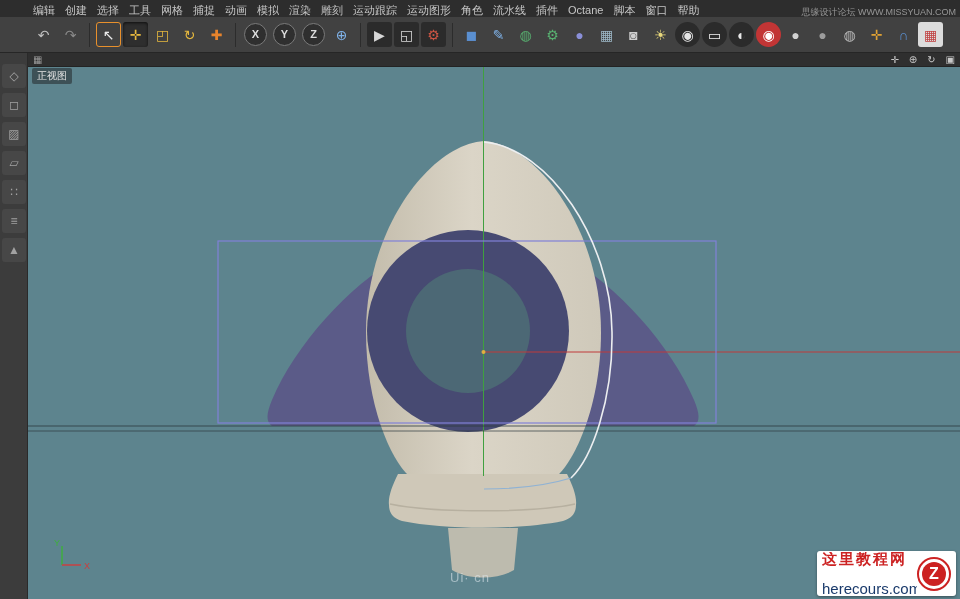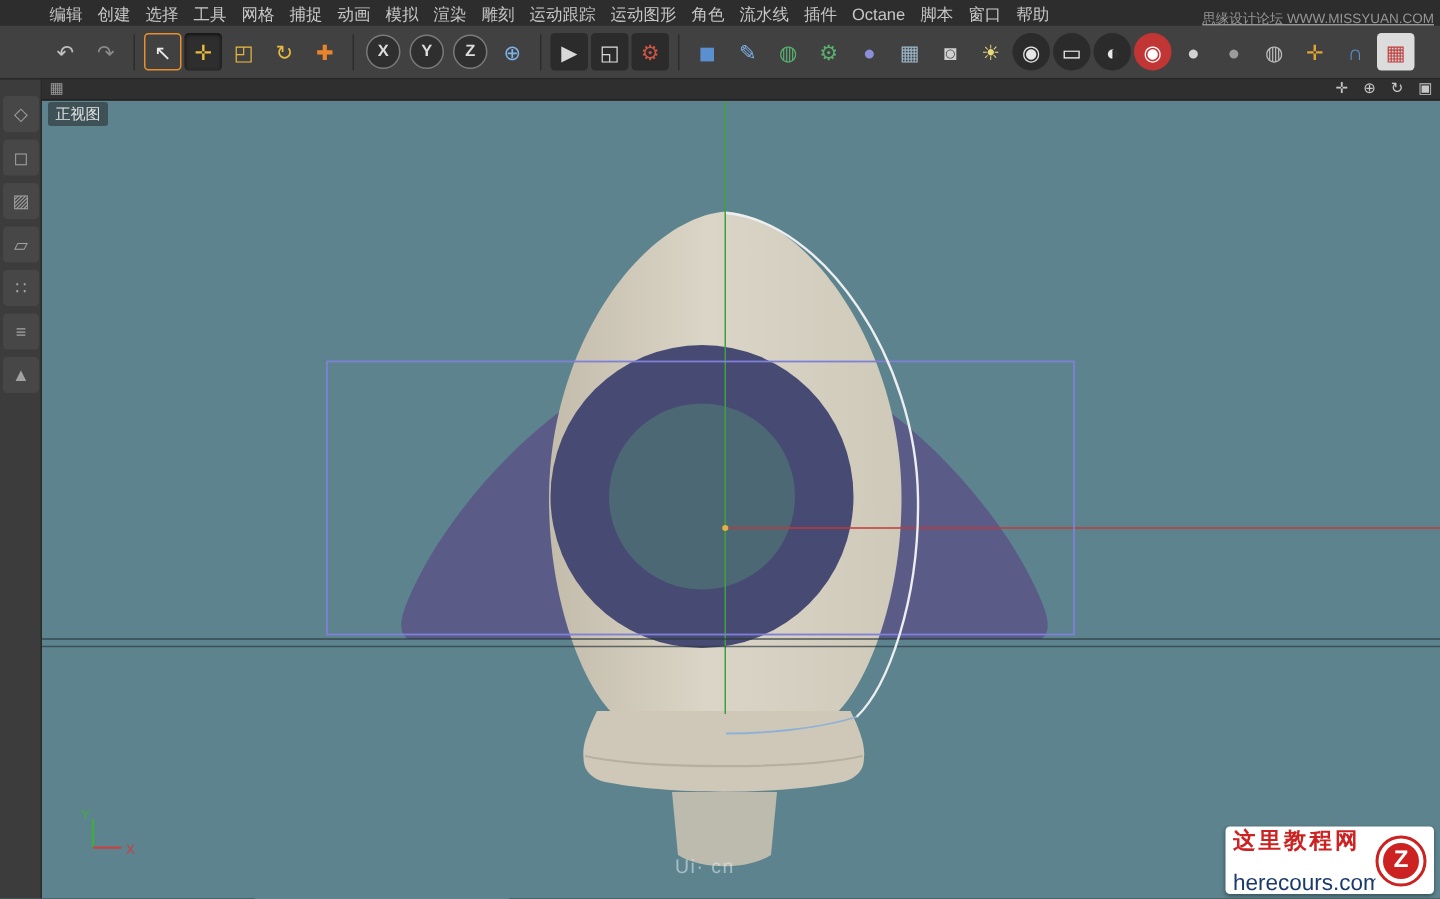--- a/index.html
+++ b/index.html
@@ -36,26 +36,26 @@
   .vpc{color:#c8c8c8;font-size:10px;padding:0 5px;}
   #vp-spacer{flex:1;}
   
   #viewport{position:absolute;left:28px;top:67px;width:932px;height:532px;background:#5d848e;overflow:hidden;}
   #scene{position:absolute;left:0;top:0;}
   #vp-label{position:absolute;left:4px;top:1px;font-size:10px;color:#e3e3e3;
     background:rgba(35,40,42,.55);padding:1px 5px;border-radius:2px;text-align:center;}
   #vp-watermark{position:absolute;left:422px;top:503px;font-size:13px;color:rgba(225,235,240,.55);
     letter-spacing:1px;}
   
-  #wm-top{position:absolute;top:6px;right:4px;font-size:9px;color:#969696;white-space:nowrap;z-index:9;text-decoration:underline;}
+  #wm-top{position:absolute;top:6px;right:4px;font-size:9px;color:#969696;white-space:nowrap;z-index:9;}
   #badge{position:absolute;left:817px;top:551px;width:139px;height:45px;background:#ffffff;
     border-radius:3px;box-shadow:0 1px 3px rgba(0,0,0,.4);display:flex;align-items:center;
     padding:2px 5px;box-sizing:border-box;z-index:9;}
   #badge-text{flex:1;overflow:hidden;}
-  #badge-title{font-size:15px;font-weight:bold;color:#cc2222;letter-spacing:2px;line-height:18px;}
+  #badge-title{font-size:15px;font-weight:bold;color:#cc2222;letter-spacing:2px;line-height:18px;font-family:Liberation Mono, monospace;}
   #badge-url{font-size:15px;color:#1a3a6b;line-height:13px;margin-top:12px;}
   #badge-logo{width:34px;height:34px;border-radius:50%;border:2px solid #cc2222;display:flex;
     align-items:center;justify-content:center;box-sizing:border-box;flex:0 0 auto;}
   #badge-logo span{display:block;width:24px;height:24px;border-radius:50%;background:#cc2222;
     color:#ffffff;font-weight:bold;font-size:16px;line-height:24px;text-align:center;}
 </style>
 </head>
 <body>
 
 <div id="menubar">

